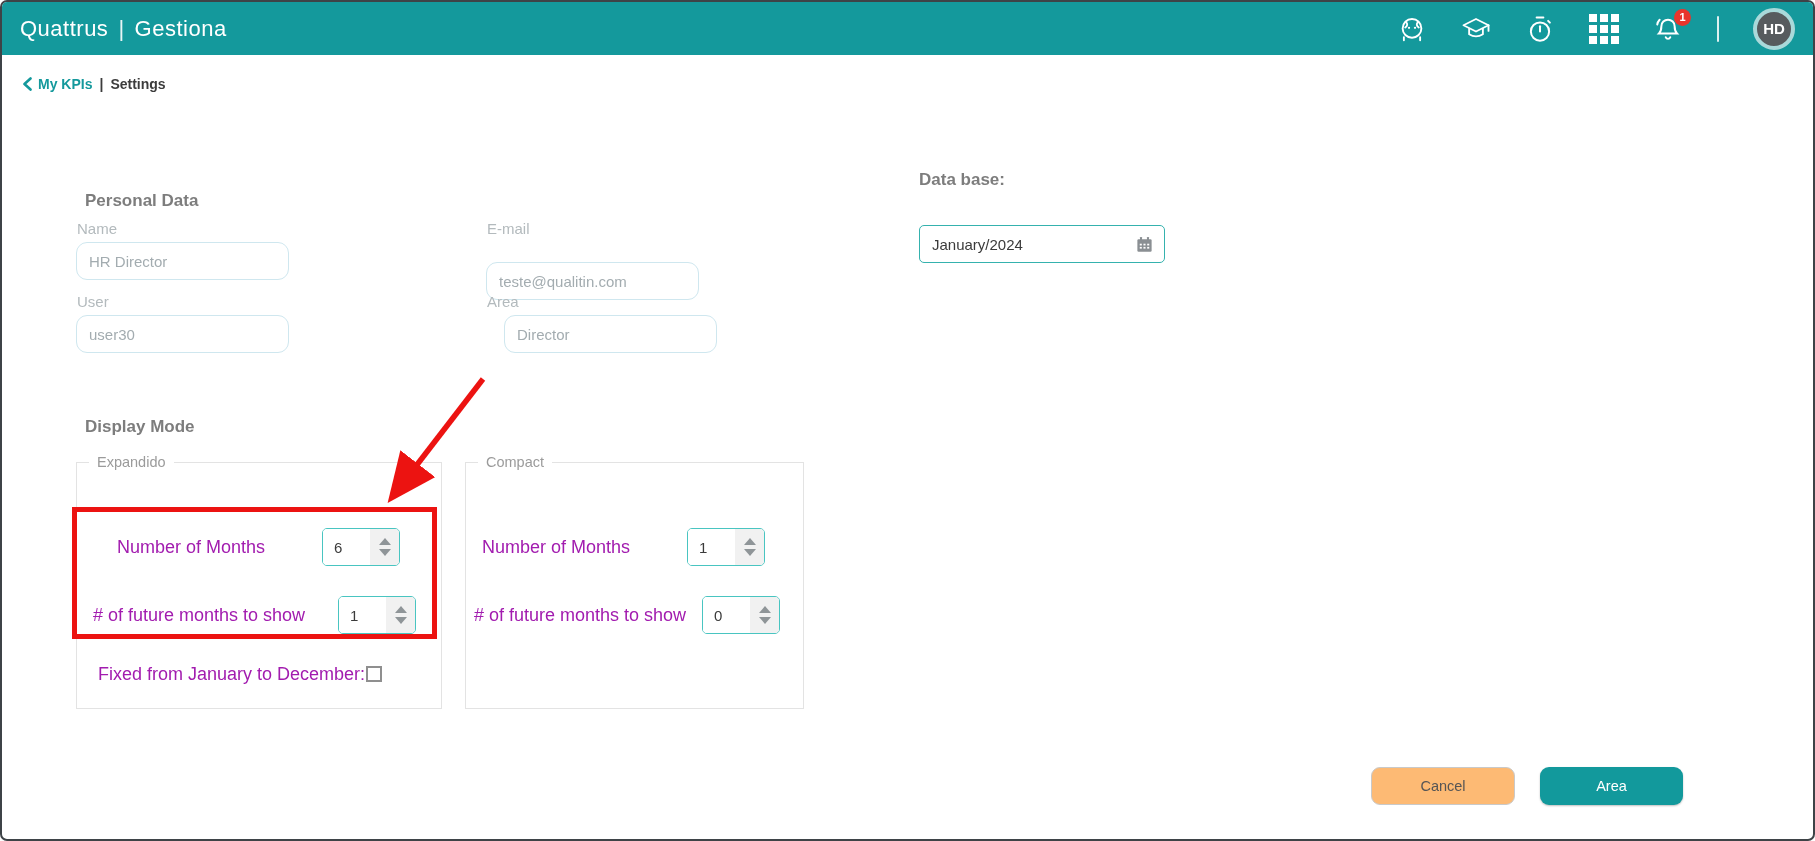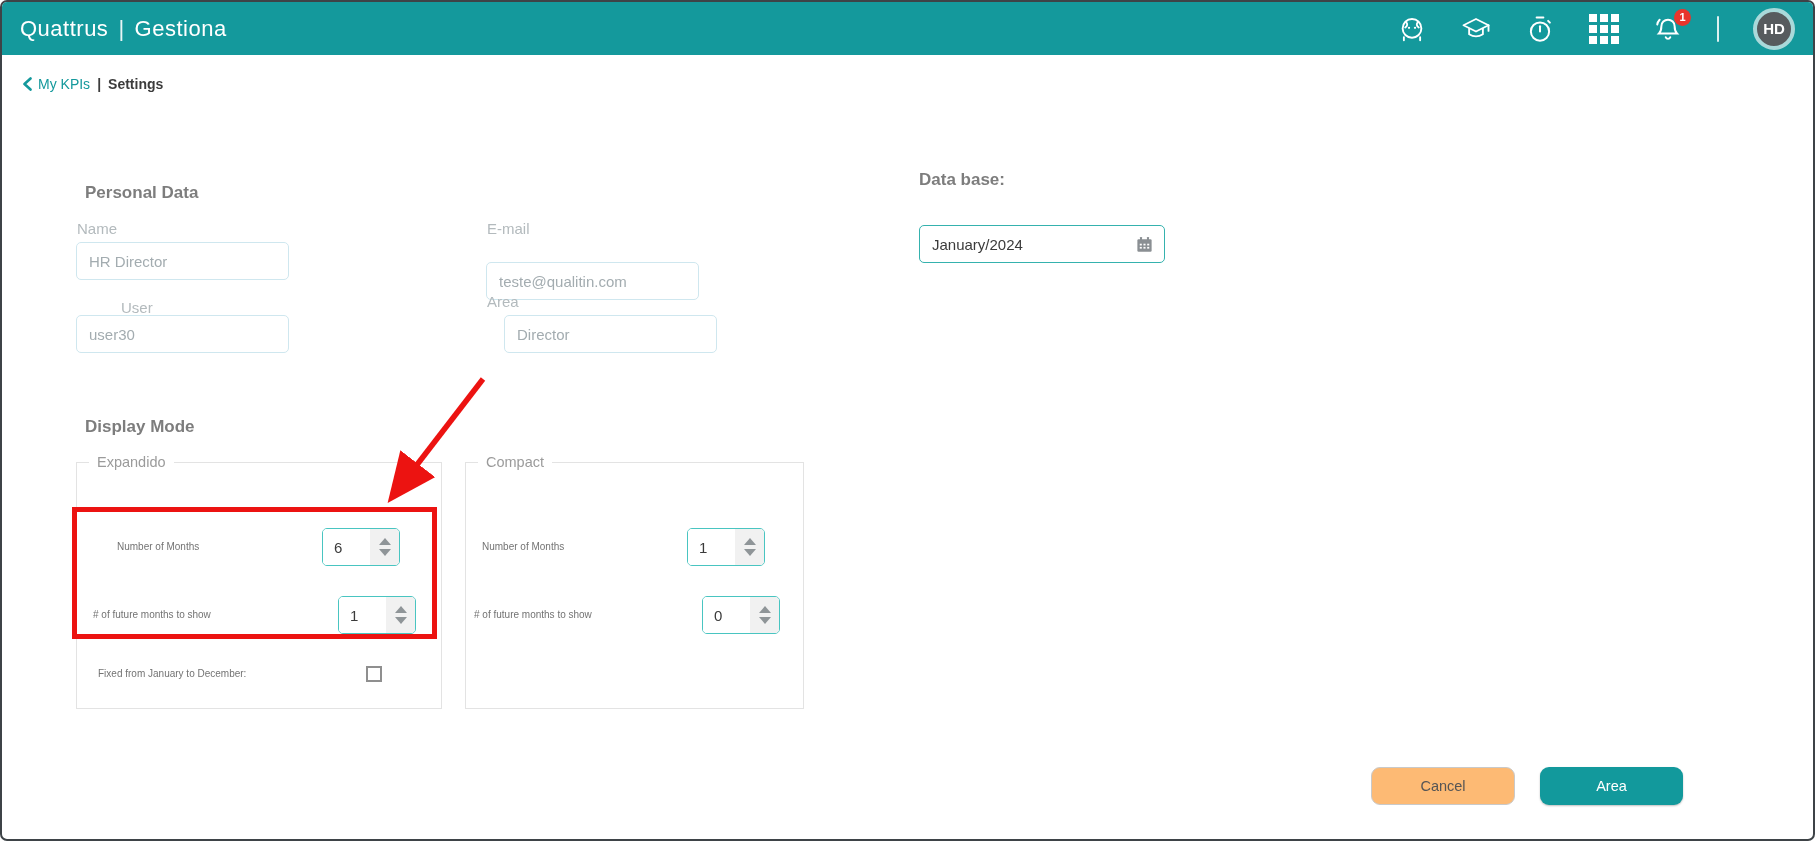--- a/index.html
+++ b/index.html
@@ -34,30 +34,30 @@
     color:#fff; font-weight:bold; font-size:15px;
     display:flex; align-items:center; justify-content:center; cursor:pointer;
   }
   .apps-grid { display:grid; grid-template-columns:repeat(3,8px); grid-template-rows:repeat(3,8px); gap:3px; }
   .apps-grid span { background:#fff; display:block; }
   
   .breadcrumb {
     position:absolute; left:20px; top:74px;
     display:flex; align-items:center; gap:7px; font-size:14px;
   }
-  .crumb-back { color:#14999c; font-weight:normal; display:flex; align-items:center; gap:5px; cursor:pointer; }
+  .crumb-back { color:#14999c; font-weight:bold; display:flex; align-items:center; gap:5px; cursor:pointer; }
   .crumb-sep { color:#3c3c3c; font-weight:bold; }
   .crumb-current { color:#3c3c3c; font-weight:600; }
   
   .sec-title { position:absolute; font-size:17px; font-weight:bold; color:#7d7d7d; }
   
   .f-label { position:absolute; font-size:15px; color:#b3babd; }
   .f-input {
     position:absolute; width:213px; height:38px;
-    border:1px solid #cfe7ef; border-radius:5px;
+    border:1px solid #cfe7ef; border-radius:11px;
     padding:0 12px; font-size:15px; color:#a3acb0;
     font-family:"Liberation Sans", sans-serif; background:#fff; outline:none;
   }
   .db-input-wrap {
     position:absolute; left:917px; top:223px; width:246px; height:38px;
     border:1.5px solid #35b2ae; border-radius:5px; background:#fff;
     display:flex; align-items:center; padding:0 10px 0 12px; cursor:pointer;
   }
   .db-input-wrap input {
     border:none; outline:none; flex:1; font-size:15px; color:#3b3b3b;
@@ -66,21 +66,21 @@
   .cal-icon { width:19px; height:19px; flex:none; }
   
   fieldset {
     position:absolute; border:1px solid #e3e3e3; background:#fff;
   }
   fieldset legend {
     margin-left:12px; padding:0 8px; font-size:14.5px; color:#9b9b9b;
   }
   .fs-expandido { left:74px; top:452px; width:366px; height:255px; }
   .fs-compact   { left:463px; top:452px; width:339px; height:255px; }
-  .row-label { position:absolute; font-size:10px; color:#737373; line-height:38px; white-space:nowrap; }
+  .row-label { position:absolute; font-size:18px; color:#a21caf; line-height:38px; white-space:nowrap; }
   
   .spinner {
     position:absolute; width:78px; height:38px;
     border:1.5px solid #49c5c1; border-radius:5px; overflow:hidden;
     display:flex; background:#fff;
   }
   .spin-val { flex:1; font-size:15px; color:#3b3b3b; display:flex; align-items:center; padding-left:11px; background:#fff; }
   .spin-btns {
     width:29px; background:#f1f1f1; display:flex; flex-direction:column;
     align-items:center; justify-content:center; gap:4px; cursor:pointer;
@@ -165,29 +165,29 @@
     <span class="crumb-back">
       <svg width="11" height="14" viewBox="0 0 11 14">
         <polyline points="8.5,1.5 2.5,7 8.5,12.5" fill="none" stroke="#14999c" stroke-width="2.6" stroke-linecap="round" stroke-linejoin="round"></polyline>
       </svg>
       <span>My KPIs</span>
     </span>
     <span class="crumb-sep">|</span>
     <span class="crumb-current">Settings</span>
   </div>
 
-  <div class="sec-title" style="left:83px; top:181px;">Personal Data</div>
+  <div class="sec-title" style="left:83px; top:189px;">Personal Data</div>
 
   <label class="f-label" style="left:75px; top:218px;">Name</label>
   <input class="f-input" style="left: 74px; top: 240px;" disabled="" value="HR Director">
 
   <label class="f-label" style="left:485px; top:218px;">E-mail</label>
   <input class="f-input" style="left: 484px; top: 240px; margin-top: 20px;" disabled="" value="teste@qualitin.com">
 
-  <label class="f-label" style="left:75px; top:297px;margin-left:44px;">User</label>
+  <label class="f-label" style="left:75px; top:291px;">User</label>
   <input class="f-input" style="left: 74px; top: 313px;" disabled="" value="user30">
 
   <label class="f-label" style="left:485px; top:291px;">Area</label>
   <input class="f-input" style="left: 502px; top: 313px;" disabled="" value="Director">
 
   <div class="sec-title" style="left:917px; top:168px;">Data base:</div>
   <div class="db-input-wrap">
     <input readonly="" value="January/2024" style="">
     <svg class="cal-icon" viewBox="0 0 24 24">
       <rect x="3" y="5.5" width="18" height="15.5" rx="1.5" fill="#8a8f93"></rect>

